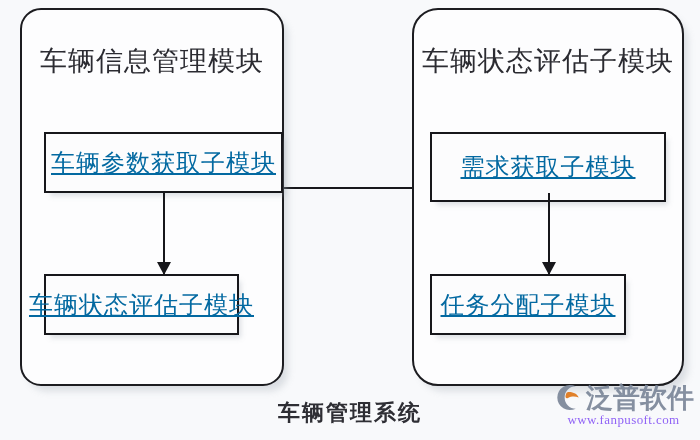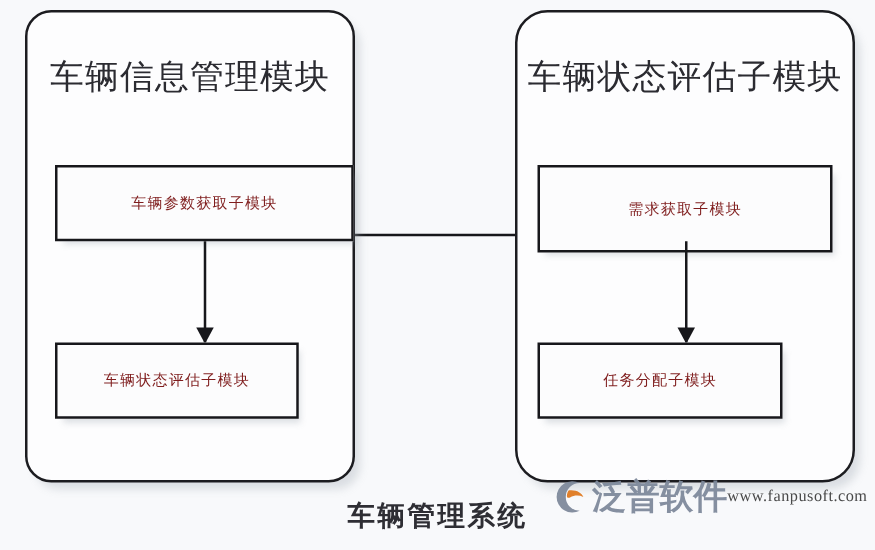--- a/index.html
+++ b/index.html
@@ -48,24 +48,25 @@
   
   .subbox {
     position: absolute;
     box-sizing: border-box;
     background: #fcfcfd;
     border: 2px solid #17171b;
     box-shadow: 4px 5px 5px -2px rgba(150,158,170,0.30);
     display: flex;
     align-items: center;
     justify-content: center;
-    font-size: 12px;
+    font-size: 24px;
     letter-spacing: 1px;
-    color: #7f1d1d;
+    color: #0369a1;
     white-space: nowrap;
+    text-decoration: underline;
   }
   #sub-l1 { left: 44px;  top: 132px; width: 239px; height: 61px; }
   #sub-l2 { left: 44px;  top: 274px; width: 195px; height: 61px; }
   #sub-r1 { left: 430px; top: 132px; width: 236px; height: 70px; }
   #sub-r2 { left: 430px; top: 274px; width: 196px; height: 61px; }
 
   
   .arrow {
     position: absolute;
     width: 2px;
@@ -108,20 +109,21 @@
     white-space: nowrap;
     font-weight: bold;
   }
 
   
   #logo {
     position: absolute;
     right: 6px;
     top: 382px;
     display: flex;
+    flex-direction: column;
     align-items: center;
     opacity: 0.95;
   }
   .logo-row {
     display: flex;
     align-items: center;
   }
   .logo-mark {
     width: 31px;
     height: 31px;
@@ -132,21 +134,21 @@
     font-family: "DejaVu Sans", "Liberation Sans", sans-serif;
     font-size: 27px;
     font-weight: bold;
     color: #7f8a9c;
     line-height: 30px;
     letter-spacing: 0px;
   }
   .logo-url {
     font-family: "Liberation Serif", "DejaVu Serif", serif;
     font-size: 13px;
-    color: #404040;
+    color: #8b5cf6;
     letter-spacing: 0.4px;
     margin-top: -1px;
   }
 </style>
 </head>
 <body>
 
 <div id="stage">
 
   <div id="connector"></div>

